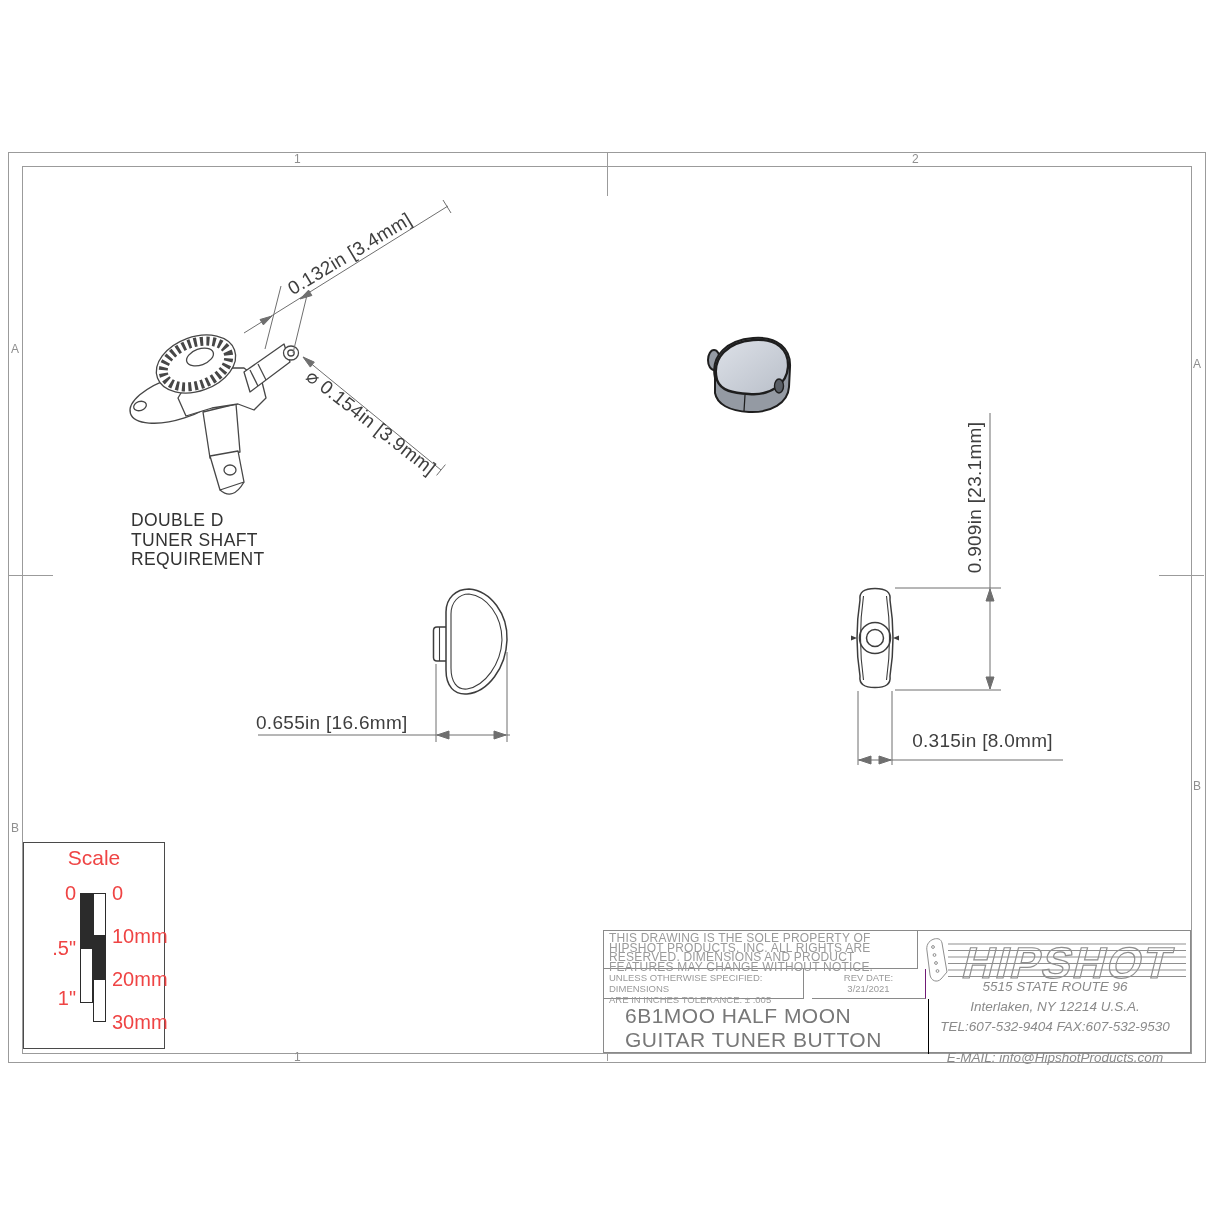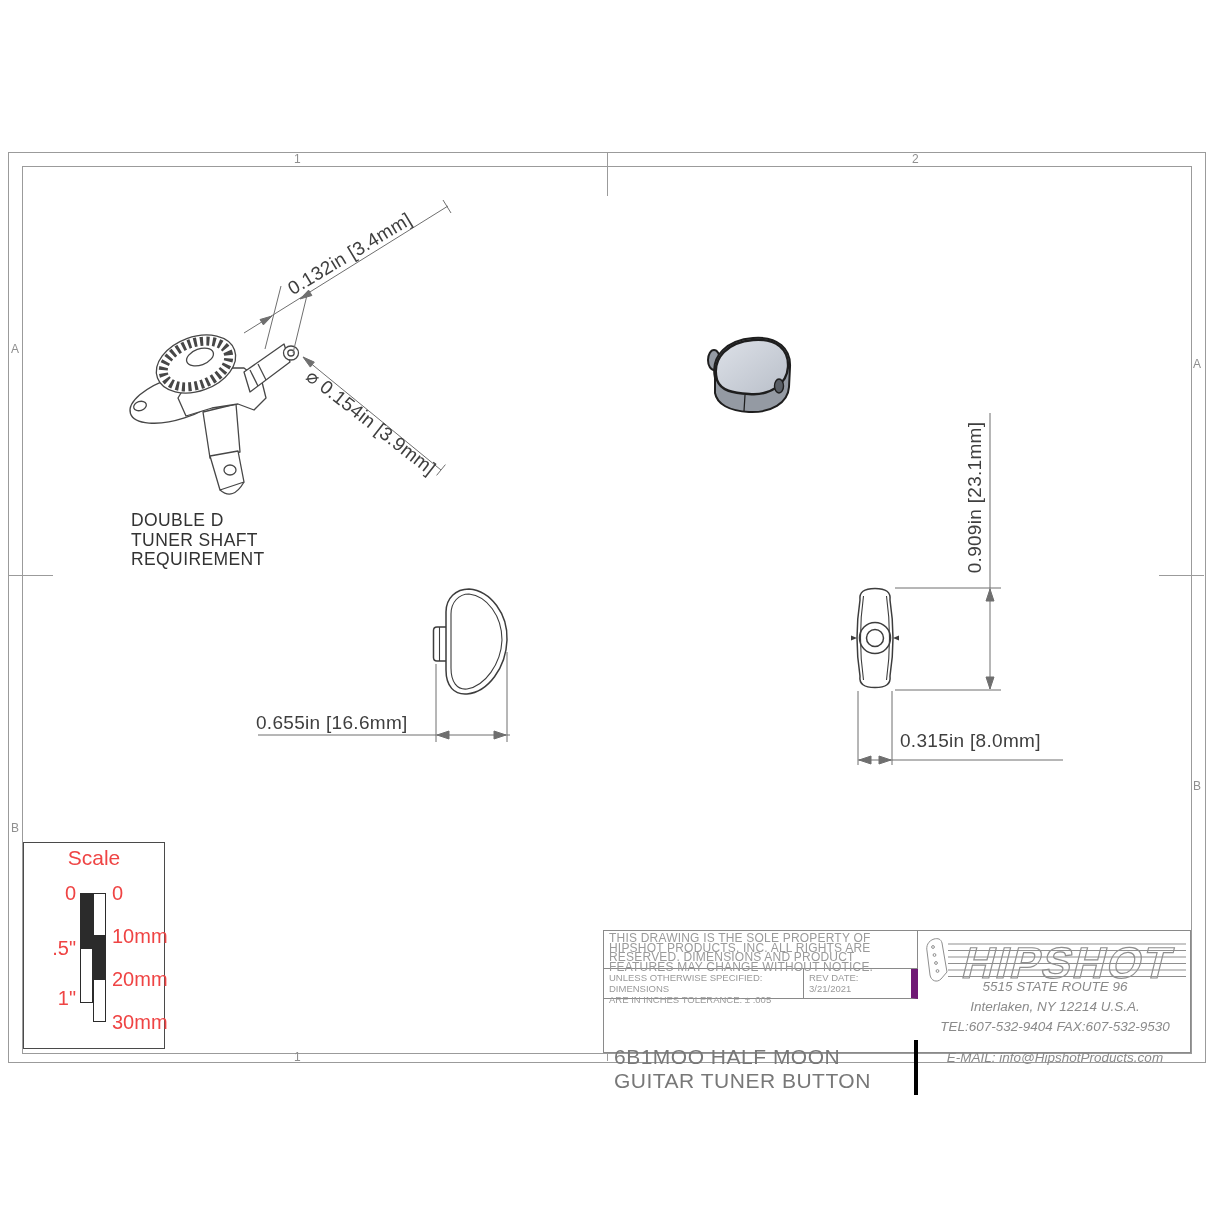--- a/index.html
+++ b/index.html
@@ -18,24 +18,24 @@
   #scale-box{position:absolute;left:23px;top:842px;width:140px;height:205px;border:1.5px solid #4a4a4a;background:#fff;}
   .scale-lbl{position:absolute;font-size:20px;color:#ef4444;line-height:20px;white-space:nowrap;}
   .bar{position:absolute;box-sizing:border-box;}
   
   #title-block{position:absolute;left:603px;top:930px;width:588px;height:123px;border:1px solid #8a8a8a;box-sizing:border-box;background:#fff;}
   .tb-cell{position:absolute;box-sizing:border-box;color:#9a9a9a;}
   #tb-legal{left:0;top:0;width:314px;height:38px;border-bottom:1px solid #8a8a8a;border-right:1px solid #8a8a8a;
             font-size:12px;line-height:9.5px;padding:3px 5px;letter-spacing:.2px;}
   #tb-tol{left:0;top:38px;width:200px;height:30px;border-bottom:1px solid #8a8a8a;border-right:1px solid #8a8a8a;
           font-size:9.5px;line-height:11px;padding:3px 5px;}
-  #tb-rev{left:200px;top:38px;width:114px;height:30px;border-bottom:1px solid #8a8a8a;border-right:7px solid #701a75;
-          font-size:9.5px;line-height:11px;padding:3px 5px;text-align:left;}
-  #tb-title{left:0;top:68px;width:314px;height:55px;border-right:4px solid #000000;
-            font-size:21px;line-height:24px;color:#787878;padding:5px 0 0 10px;letter-spacing:.5px;margin-top:41px;}
+  #tb-rev{left:208px;top:38px;width:114px;height:30px;border-bottom:1px solid #8a8a8a;border-right:1px solid #701a75;
+          font-size:9.5px;line-height:11px;padding:3px 5px;text-align:center;}
+  #tb-title{left:11px;top:68px;width:314px;height:55px;border-right:1px solid #000000;
+            font-size:21px;line-height:24px;color:#787878;padding:5px 0 0 10px;letter-spacing:.5px;}
   #tb-brand{left:314px;top:0;width:274px;height:123px;}
   .addr{position:absolute;left:0;width:274px;text-align:center;font-style:italic;font-size:13.5px;line-height:16px;color:#8a8a8a;white-space:nowrap;}
   svg{display:block;}
   #linework{position:absolute;left:0;top:0;pointer-events:none;}
 </style>
 </head>
 <body>
 
 <div id="sheet">
 
@@ -139,21 +139,21 @@
       <line x1="858" y1="760" x2="1063" y2="760"></line>
       <polygon points="859,760 871,756 871,764"></polygon>
       <polygon points="891,760 879,756 879,764"></polygon>
     </g>
   </svg>
 
   <div class="dim" style="left:262px;top:296px;width:205px;text-align:center;transform:rotate(-31deg);transform-origin:0 50%;">0.132in [3.4mm]</div>
   <div class="dim" style="left:292px;top:350px;width:200px;text-align:center;transform:rotate(38deg);transform-origin:0 50%;">⌀ 0.154in [3.9mm]</div>
   <div class="dim" style="left:256px;top:712px;width:200px;">0.655in [16.6mm]</div>
   <div class="dim" style="left:964px;top:590px;width:185px;text-align:center;transform:rotate(-90deg);transform-origin:0 0;">0.909in [23.1mm]</div>
-  <div class="dim" style="left:900px;top:730px;width:165px;text-align:left;">0.315in [8.0mm]</div>
+  <div class="dim" style="left:900px;top:730px;width:165px;text-align:center;">0.315in [8.0mm]</div>
 
   <div class="note-dd">
     <div>DOUBLE D</div>
     <div>TUNER SHAFT</div>
     <div>REQUIREMENT</div>
   </div>
 
 
   <div id="scale-box">
     <div class="scale-lbl" style="left:0;top:5px;width:140px;text-align:center;font-size:21px;">Scale</div>

